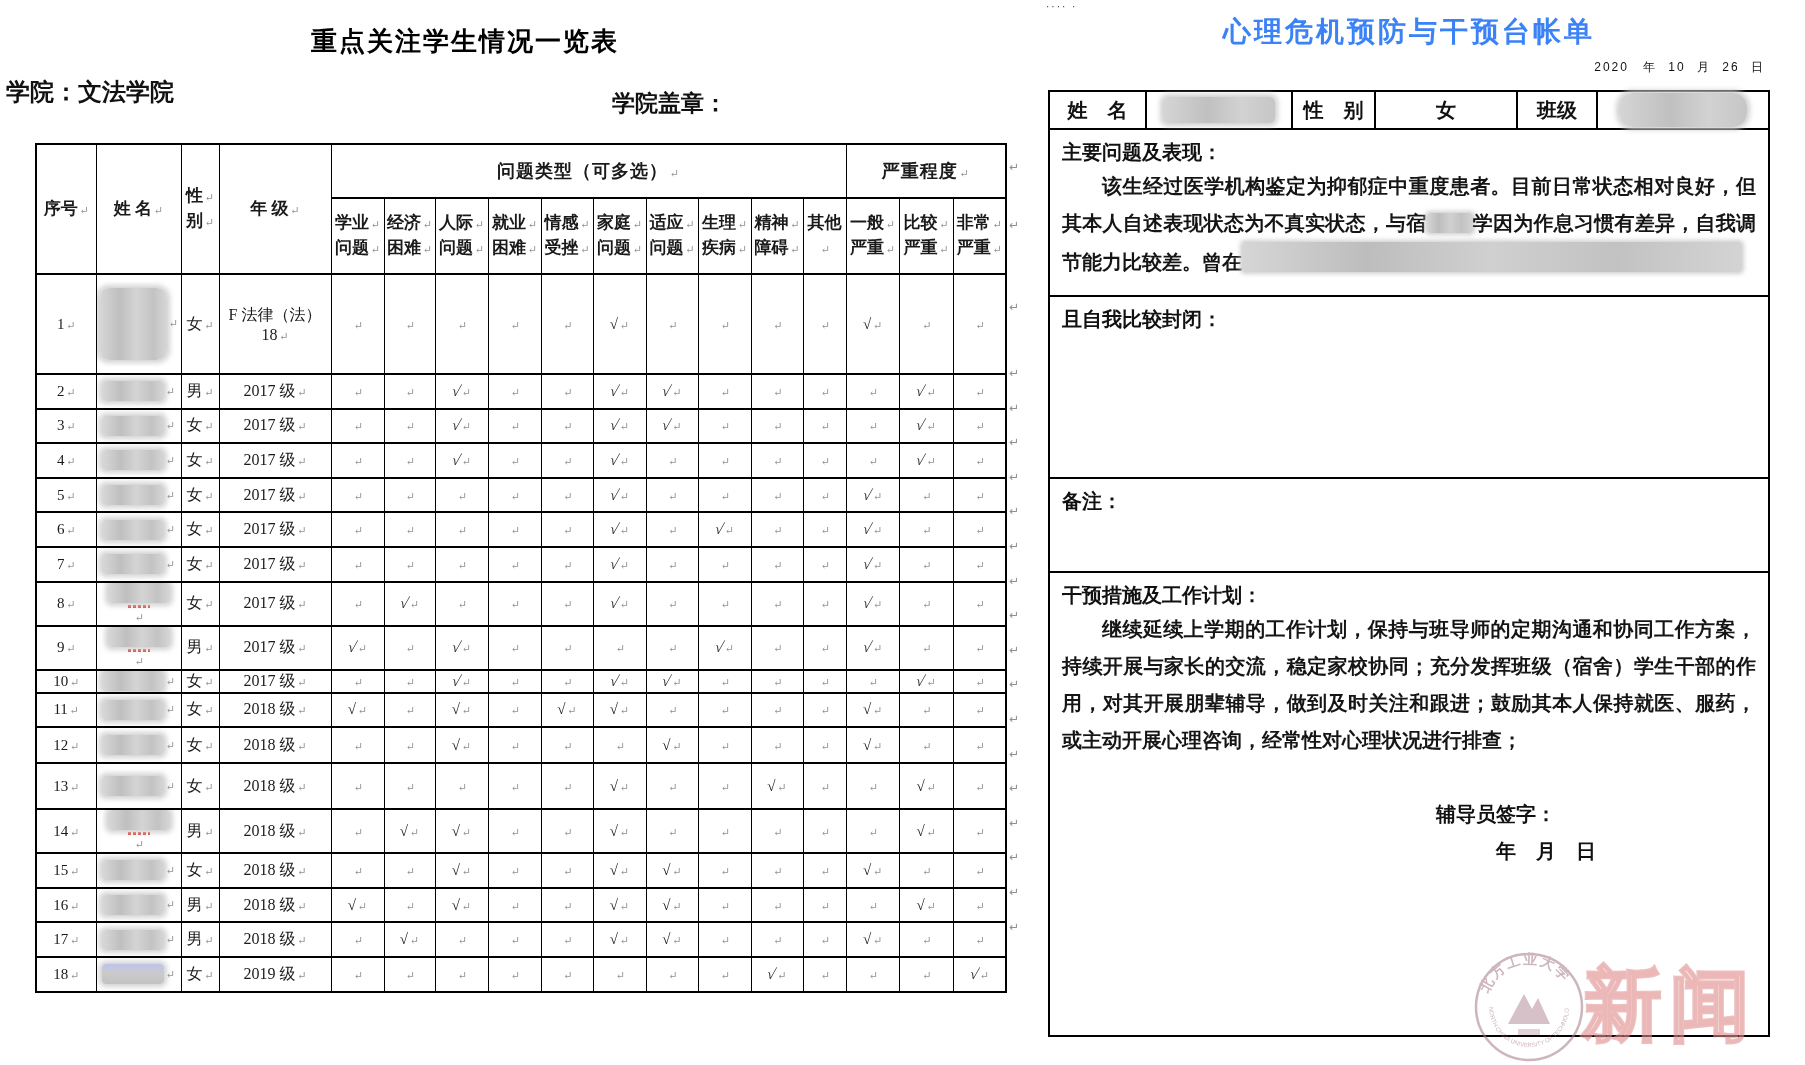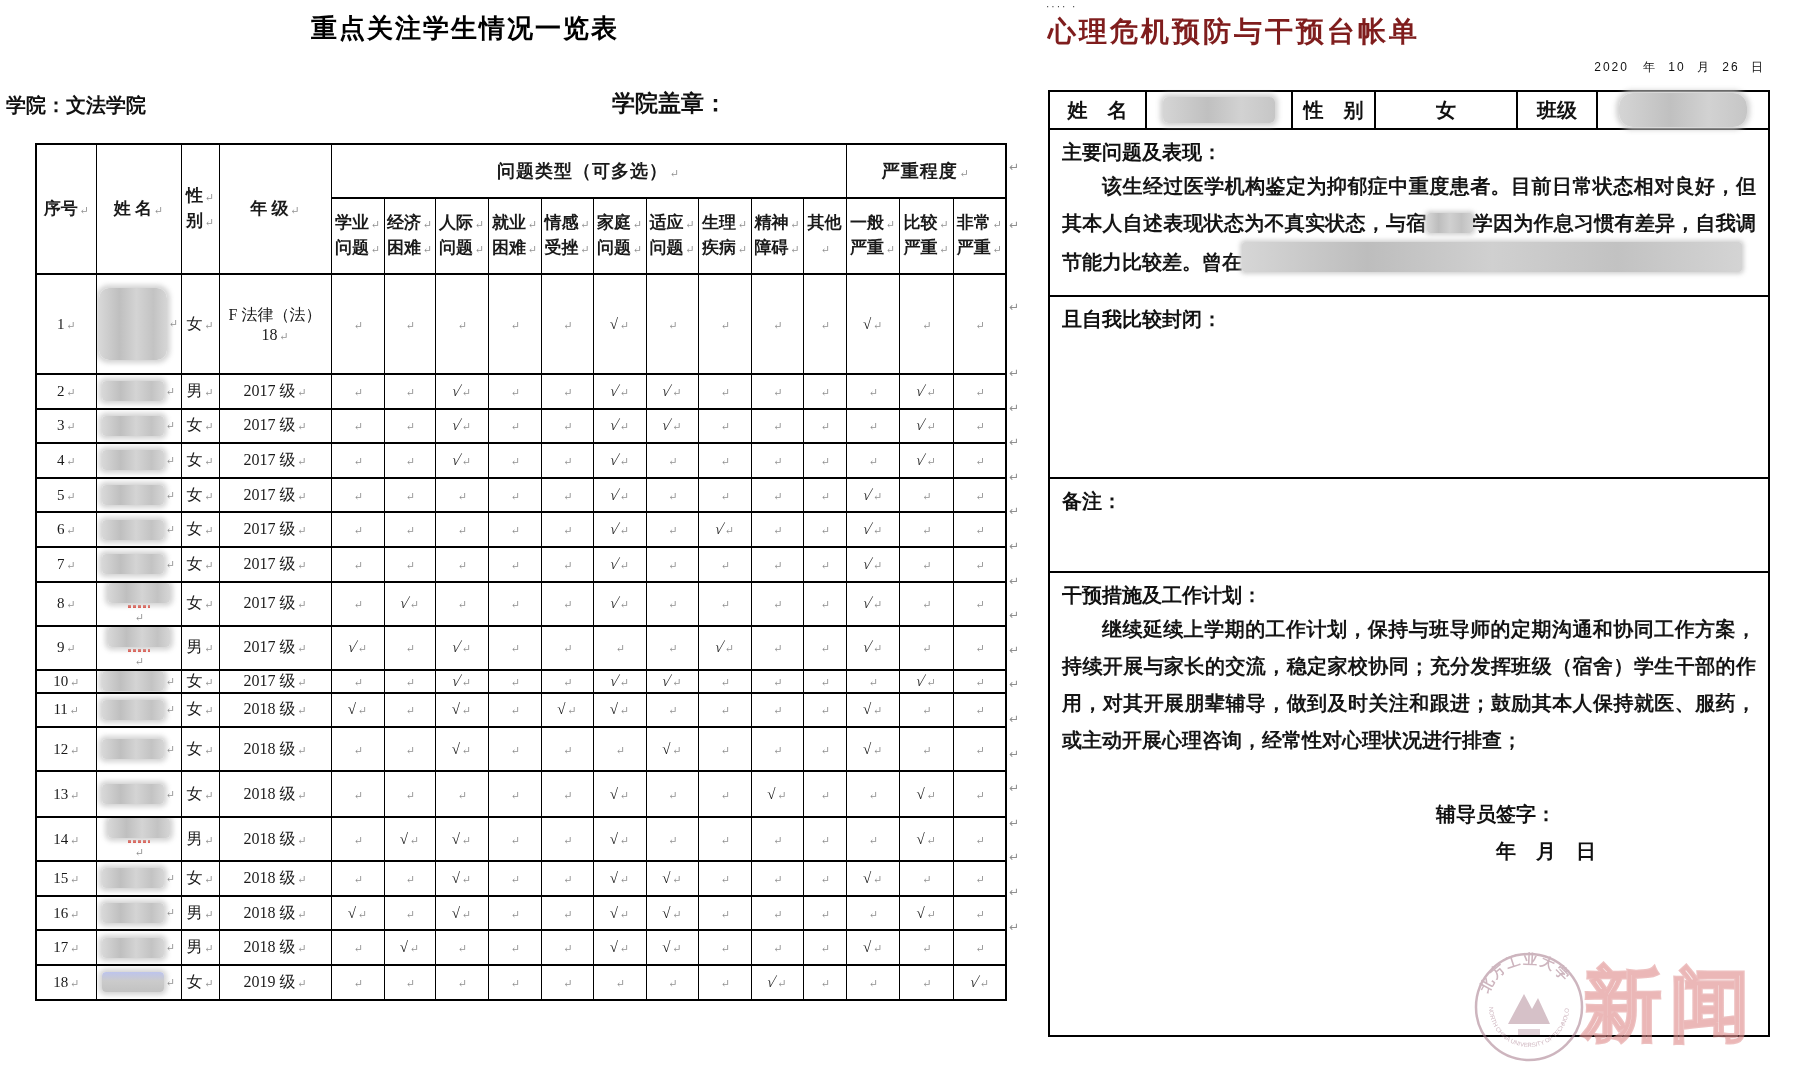--- a/index.html
+++ b/index.html
@@ -1,23 +1,23 @@
 <!DOCTYPE html>
 <html><head>
 <meta charset="utf-8">
 <style>
   * { margin:0; padding:0; box-sizing:border-box; }
   html,body { width:1805px; height:1065px; background:#fff; overflow:hidden;
     font-family:"Liberation Sans","DejaVu Sans",sans-serif; color:#111; }
   .abs { position:absolute; }
 
   
-  .ld-title { left:35px; top:11px; width:860px; text-align:center;
+  .ld-title { left:35px; top:24px; width:860px; text-align:center;
     font-size:26px; font-weight:bold; letter-spacing:2px; color:#000; }
-  .ld-college { left:6px; top:92px; font-size:20px; font-weight:600;
+  .ld-college { left:6px; top:76px; font-size:24px; font-weight:600;
     font-family:"Liberation Serif","DejaVu Serif",serif; }
   .ld-stamp { left:612px; top:88px; font-size:23px; font-weight:600;
     font-family:"Liberation Serif","DejaVu Serif",serif; }
 
   table.ct { left:35px; top:143px; position:absolute; width:970px;
     border-collapse:collapse; table-layout:fixed;
     font-family:"Liberation Serif","DejaVu Serif",serif; }
   .ct th, .ct td { border:1px solid #000; border-top-width:2px; border-bottom-width:2px;
     text-align:center; vertical-align:middle; font-size:15px; color:#1a1a1a;
     padding:0 1px; overflow:hidden; }
@@ -34,22 +34,22 @@
     background:linear-gradient(90deg,#d8d8d8,#bfbfbf 30%,#d4d4d4 55%,#c3c3c3 80%,#d6d6d6);
     box-shadow:0 0 5px 3px rgba(203,203,203,.85); }
   .redact.big { width:68px; height:72px; border-radius:10px; }
   .redact.tint { background:linear-gradient(180deg,#bdc4ec 0%,#cbcbcb 45%,#c2c2c2); }
   .redmark { display:block; width:22px; height:3px; margin:2px auto 0;
     background:repeating-linear-gradient(90deg,#e04438 0 3px,transparent 3px 5px); }
   .outer-pm span { position:absolute; color:#8f8f8f; font-size:12px; }
 
   
   .rd-marks { left:1046px; top:1px; font-size:10px; color:#333; letter-spacing:2px; }
-  .rd-title { left:1048px; top:13px; width:722px; 
-    font-size:28px; font-weight:bold; letter-spacing:3px; color:#7f1d1d;font-family:Liberation Serif, serif; }
+  .rd-title { left:1048px; top:13px; width:722px; text-align:center;
+    font-size:28px; font-weight:bold; letter-spacing:3px; color:#3b82f6;font-family:Liberation Serif, serif; }
   .rd-date { left:1048px; top:59px; width:717px; text-align:right;
     font-size:12px; font-weight:normal; letter-spacing:2px; word-spacing:6px; }
   .rd-table { left:1048px; top:90px; width:722px; border:2px solid #000; position:absolute;
     background:#fff; }
   .rd-info { display:flex; height:38px; border-bottom:2px solid #000; }
   .rd-info .cell { border-right:2px solid #000; display:flex; align-items:center;
     justify-content:center; font-size:20px; font-weight:bold; }
   .rd-info .cell:last-child { border-right:none; flex:1; }
   .iredact { display:inline-block; background:linear-gradient(90deg,#d5d5d5,#c0c0c0 40%,#d2d2d2 70%,#c6c6c6);
     box-shadow:0 0 5px 3px rgba(205,205,205,.9); border-radius:5px; }
@@ -377,21 +377,21 @@
         <td class="pm"><span class="ck up">√</span></td>
         <td class="pm"><span class="ck up">√</span></td>
         <td class="pm"></td>
         <td class="pm"></td>
         <td class="pm"></td>
         <td class="pm"></td>
         <td class="pm"><span class="ck up">√</span></td>
         <td class="pm"></td>
         <td class="pm"></td>
       </tr>
-      <tr style="height: 44px;">
+      <tr style="height: 36px;">
         <td class="pm">12</td>
         <td class="pm"><span class="redact"></span></td>
         <td class="pm c-gender">女</td>
         <td class="pm c-grade">2018 级</td>
         <td class="pm"></td>
         <td class="pm"></td>
         <td class="pm"><span class="ck up">√</span></td>
         <td class="pm"></td>
         <td class="pm"></td>
         <td class="pm"></td>

